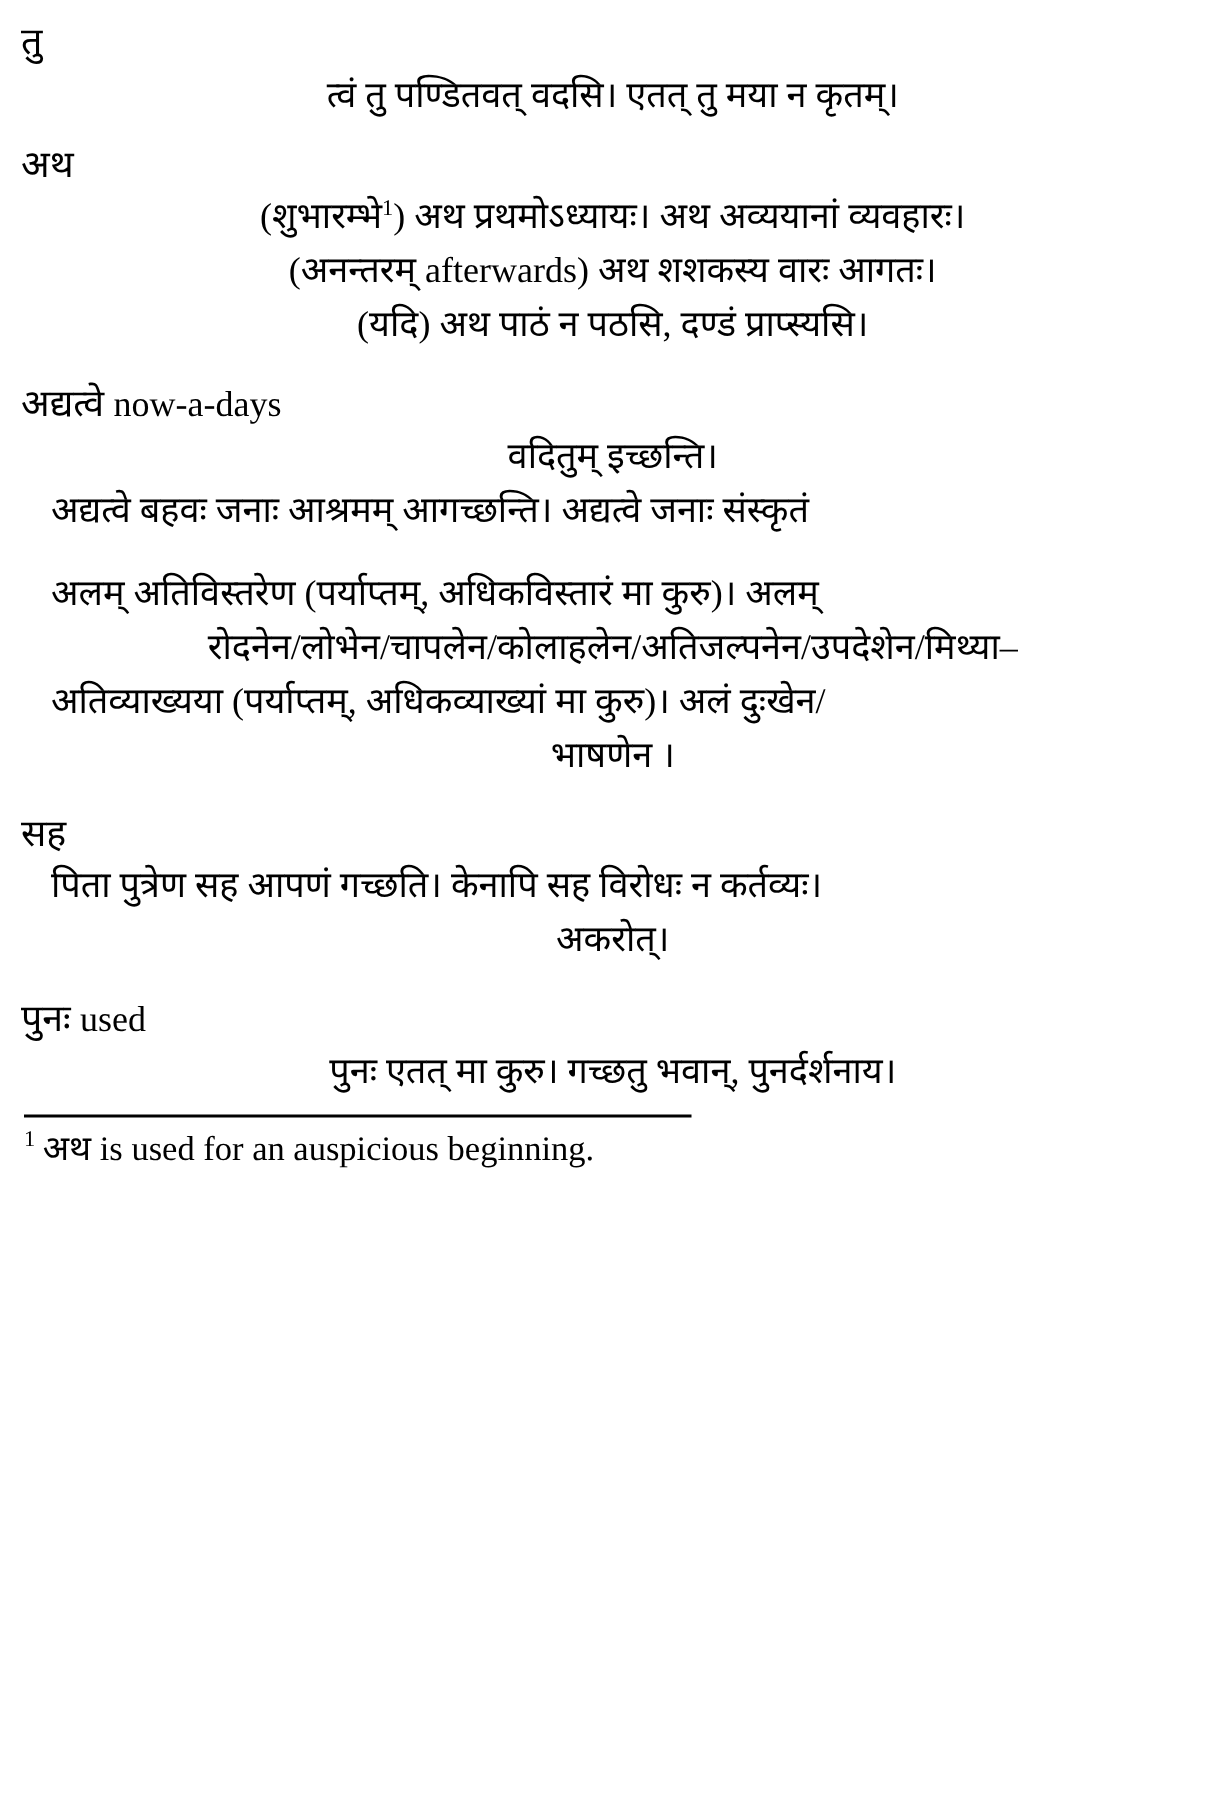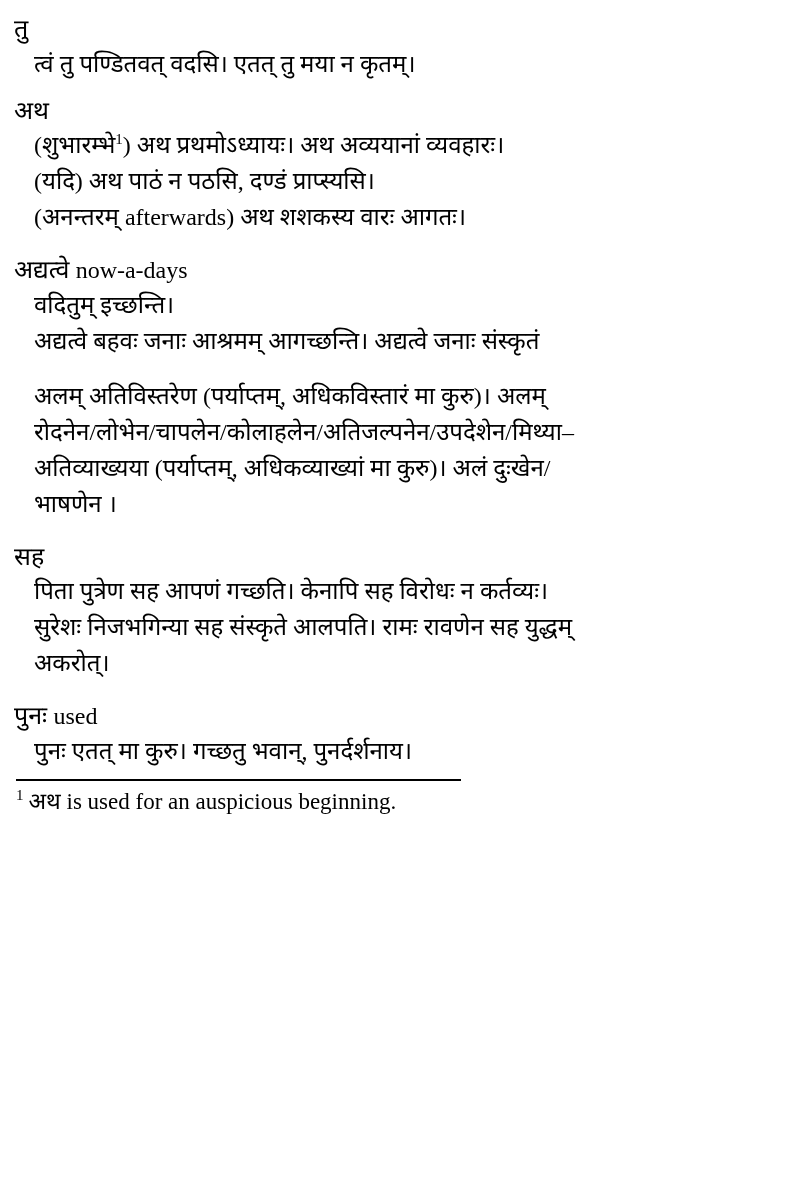--- a/index.html
+++ b/index.html
@@ -33,20 +33,21 @@
   }
   .headword .gloss {
     font-size: 24px;
     margin-top: 30px;
   }
   .body-line {
     font-size: 24px;
     line-height: 1.46;
     margin: 0 0 1px 0;
     padding-left: 20px;
+    text-align: center;
   }
   .body-line.justify {
     padding-right: 6px;
     text-align: justify;
     text-align-last: left;
   }
   .gap-sm { height: 8px; }
   .gap-md { height: 14px; }
 
   .sup {
@@ -86,22 +87,22 @@
     <div class="body-line">त्वं तु पण्डितवत् वदसि। एतत् तु मया न कृतम्।</div>
   </div>
 
   <div class="gap-sm"></div>
 
   <div class="entry">
     <div class="headword">
       <span>अथ</span>
     </div>
     <div class="body-line">(शुभारम्भे<sup class="sup">1</sup>) अथ प्रथमोऽध्यायः। अथ अव्ययानां व्यवहारः।</div>
+    <div class="body-line">(अनन्तरम् afterwards) अथ शशकस्य वारः आगतः।</div>
     <div class="body-line">(यदि) अथ पाठं न पठसि, दण्डं प्राप्स्यसि।</div>
-    <div class="body-line">(अनन्तरम् afterwards) अथ शशकस्य वारः आगतः।</div>
   </div>
 
   <div class="gap-md"></div>
 
   <div class="entry">
     <div class="headword">
       <span>अद्यत्वे</span>
       <span class="gloss">now-a-days</span>
     </div>
     <div class="body-line">वदितुम् इच्छन्ति।</div>
@@ -117,21 +118,20 @@
     <div class="body-line">भाषणेन ।</div>
   </div>
 
   <div class="gap-md"></div>
 
   <div class="entry">
     <div class="headword">
       <span>सह</span>
     </div>
     <div class="body-line justify">पिता पुत्रेण सह आपणं गच्छति। केनापि सह विरोधः न कर्तव्यः।</div>
-    <div class="body-line justify">सुरेशः निजभगिन्या सह संस्कृते आलपति। रामः रावणेन सह युद्धम्</div>
     <div class="body-line">अकरोत्।</div>
   </div>
 
   <div class="gap-md"></div>
 
   <div class="entry">
     <div class="headword">
       <span>पुनः</span>
       <span class="gloss">used</span>
     </div>

